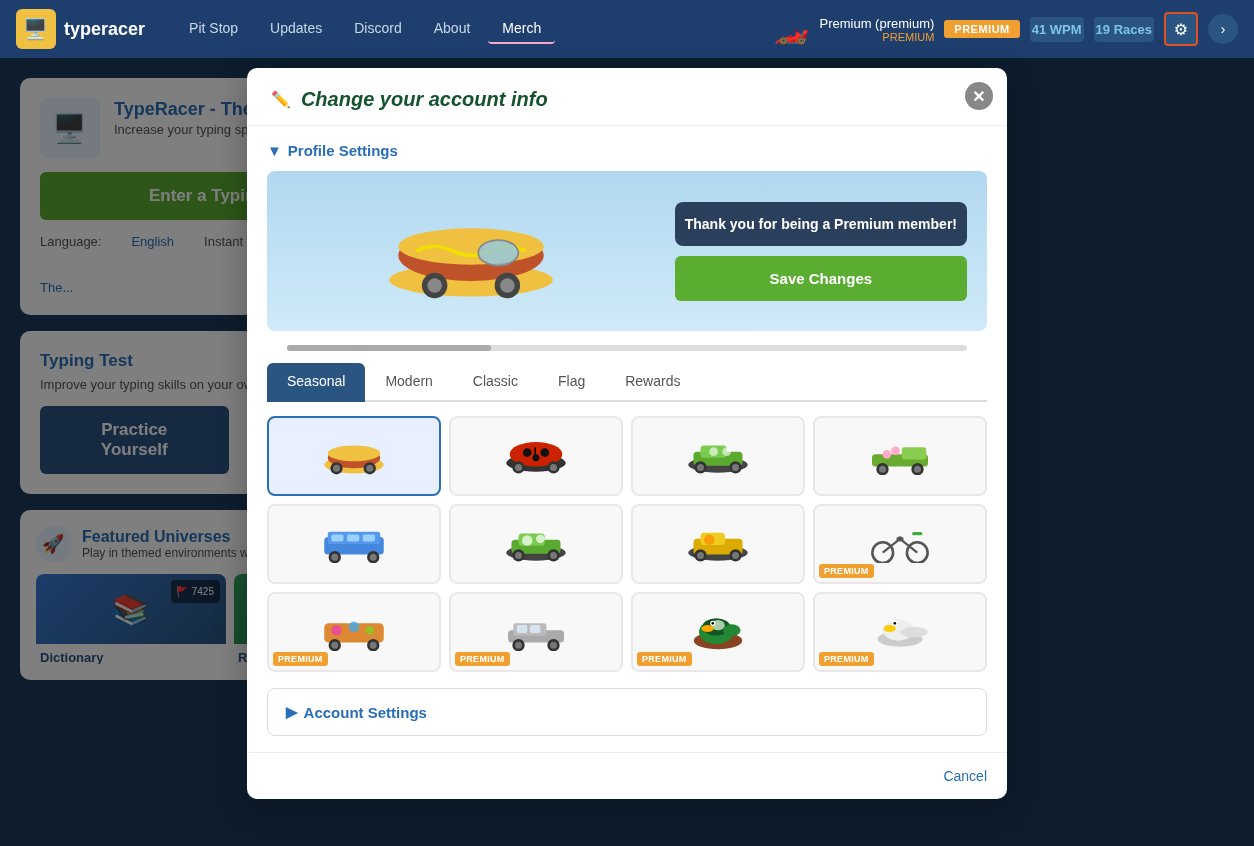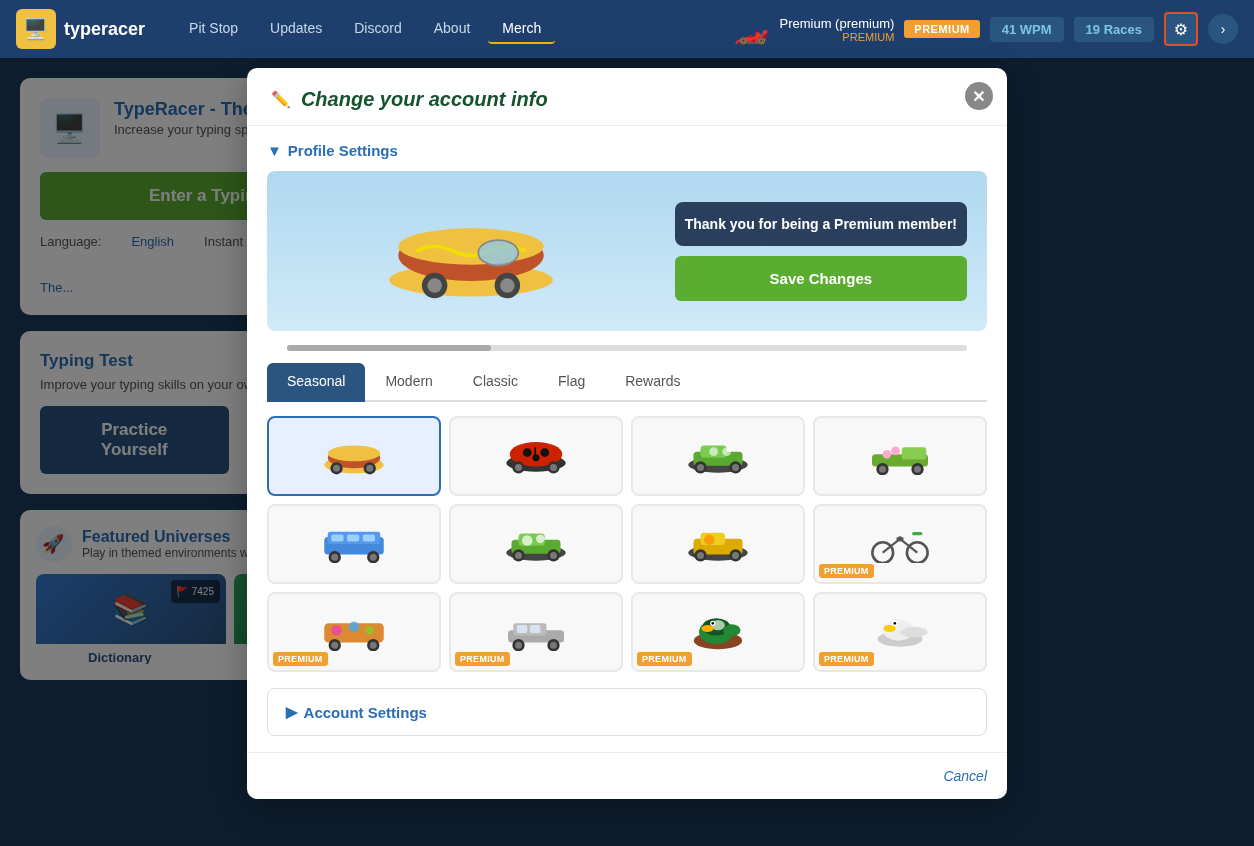--- a/index.html
+++ b/index.html
@@ -49,21 +49,21 @@
     .nav-link {
       color: #c8d8e8;
       text-decoration: none;
       padding: 6px 14px;
       border-radius: 4px;
       font-size: 14px;
       cursor: pointer;
     }
     .nav-link.active {
       color: white;
-      border-bottom: 2px solid #eab308;
+      border-bottom: 2px solid #f9a8d4;
     }
     .header-right {
       margin-left: auto;
       display: flex;
       align-items: center;
       gap: 10px;
     }
     .premium-badge {
       background: #f0a030;
       color: white;
@@ -71,21 +71,21 @@
       font-weight: bold;
       padding: 3px 10px;
       border-radius: 3px;
       letter-spacing: 0.5px;
     }
     .stat-badge {
       background: #2a5580;
       color: #7dc4e4;
       font-size: 13px;
       font-weight: bold;
-      padding: 5px 12px;
+      padding: 5px 2px;
       border-radius: 4px;
     }
     .gear-btn {
       background: #2a5580;
       border: 2px solid #e05020;
       color: white;
       width: 34px;
       height: 34px;
       border-radius: 4px;
       cursor: pointer;
@@ -312,21 +312,20 @@
       gap: 3px;
     }
     .universe-info {
       padding: 6px 4px 2px;
       background: white;
     }
     .universe-name {
       font-size: 13px;
       font-weight: bold;
       color: #2a5580;
-      margin-left: 48px;
     }
 
     
     .modal-overlay {
       position: absolute;
       top: 0; left: 0; right: 0; bottom: 0;
       background: rgba(0,0,0,0.5);
       z-index: 100;
       display: flex;
       align-items: flex-start;
@@ -522,21 +521,20 @@
     .modal-footer {
       padding: 14px 20px;
       text-align: right;
       border-top: 1px solid #eee;
     }
     .cancel-link {
       color: #2a6eb5;
       cursor: pointer;
       font-size: 14px;
       text-decoration: none;
-      font-style: italic;
     }
   </style>
 </head>
 <body>
 
 <div class="header">
   <div class="logo-area">
     <div class="logo-icon">🖥️</div>
     <span>typeracer</span>
   </div>

